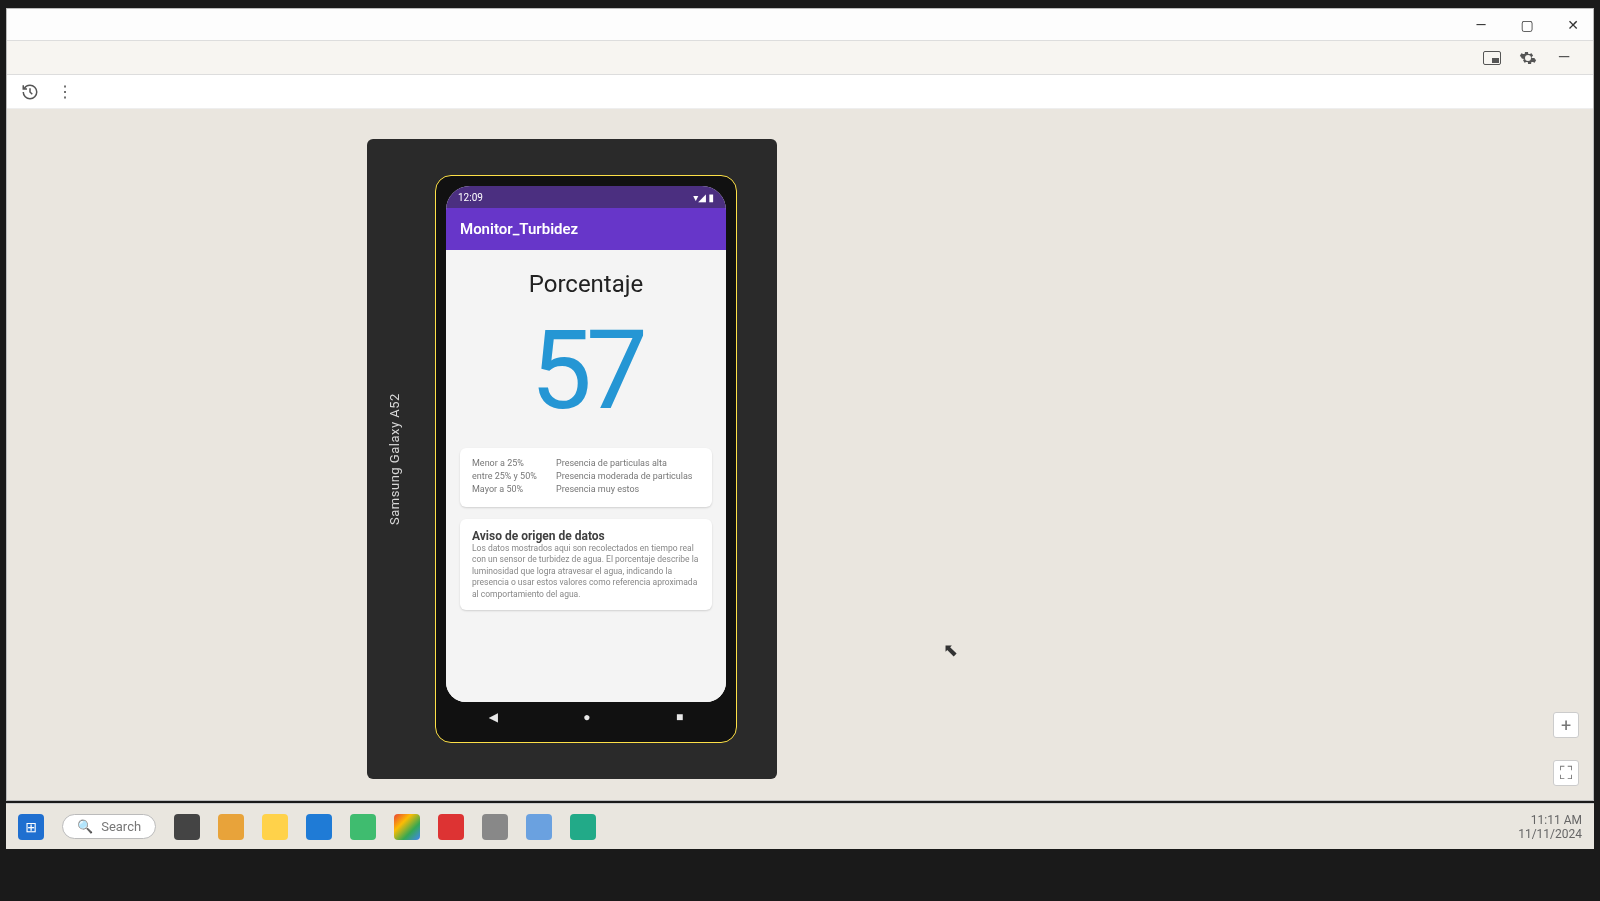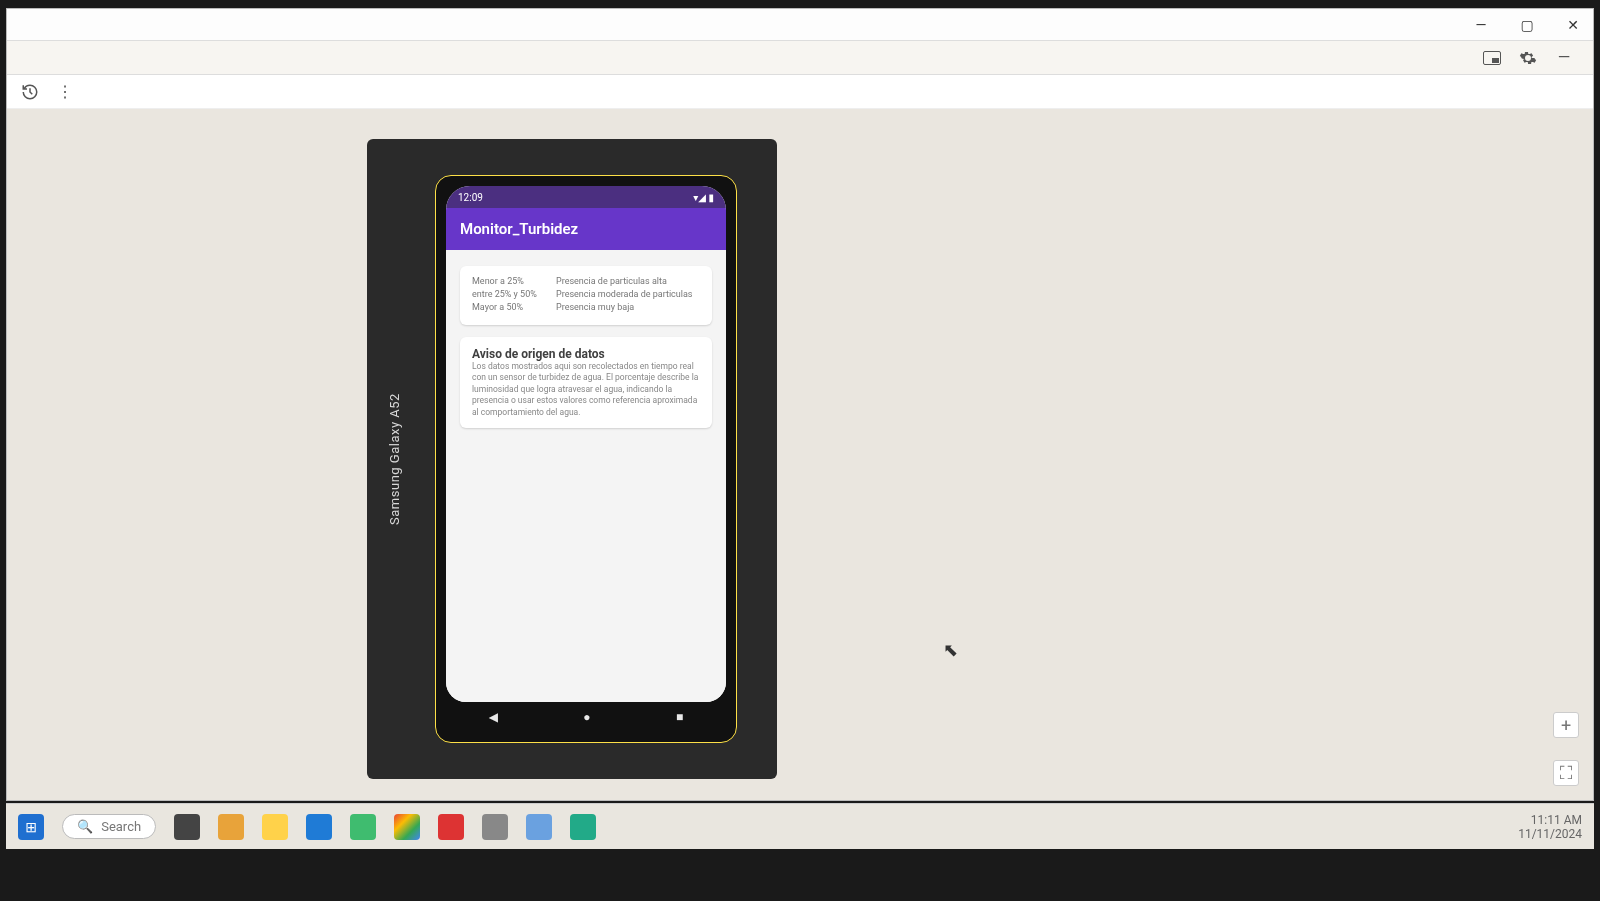--- a/index.html
+++ b/index.html
@@ -304,33 +304,37 @@
               <div class="status-icons">
                 <span>▾◢ ▮</span>
               </div>
             </div>
 
             <div class="app-bar">
               <span>Monitor_Turbidez</span>
             </div>
 
             <div class="app-body">
+              <div>
+                <div class="pct-title">Porcentaje</div>
+                <div class="pct-value">57</div>
+              </div>
 
               <div class="card">
                 <div class="legend-row">
                   <span class="l">Menor a 25%</span>
                   <span class="r">Presencia de particulas alta</span>
                 </div>
                 <div class="legend-row">
                   <span class="l">entre 25% y 50%</span>
                   <span class="r">Presencia moderada de particulas</span>
                 </div>
                 <div class="legend-row">
                   <span class="l">Mayor a 50%</span>
-                  <span class="r">Presencia muy baja</span>
+                  <span class="r">Presencia muy estos</span>
                 </div>
               </div>
 
               <div class="card info-card">
                 <div class="title">Aviso de origen de datos</div>
                 <div class="body">Los datos mostrados aqui son recolectados en tiempo real con un sensor de turbidez de agua. El porcentaje describe la luminosidad que logra atravesar el agua, indicando la presencia o usar estos valores como referencia aproximada al comportamiento del agua.</div>
               </div>
             </div>
 
           </div>

